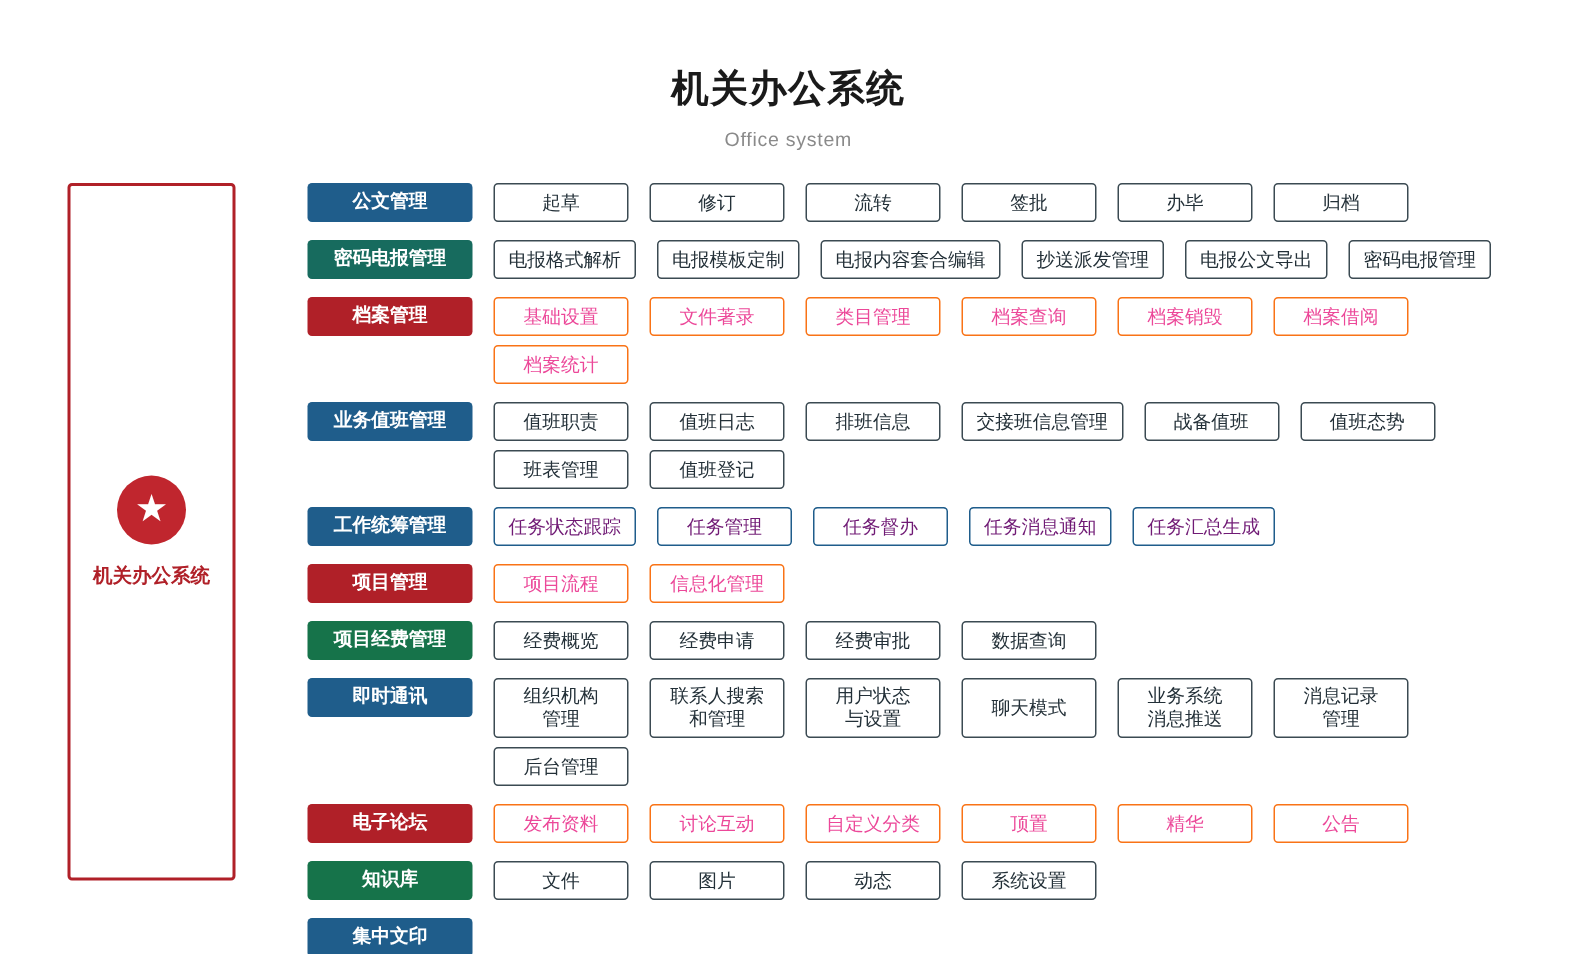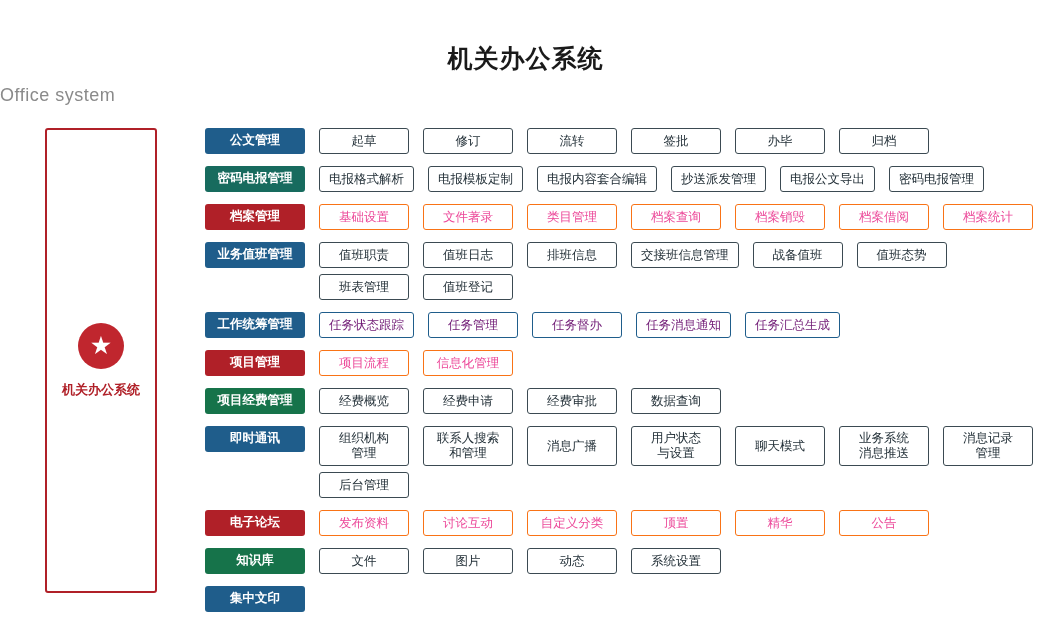--- a/index.html
+++ b/index.html
@@ -17,22 +17,22 @@
   }
   .title {
     text-align: center;
     font-size: 25px;
     font-weight: bold;
     color: #1a1a1a;
     margin-top: 42px;
     letter-spacing: 1px;
   }
   .subtitle {
-    text-align: left;
-    font-size: 18px;
+    text-align: center;
+    font-size: 13px;
     color: #8a8a8a;
     margin-top: 10px;
     letter-spacing: 0.5px;
   }
   .diagram {
     position: relative;
     margin-top: 22px;
     padding-left: 45px;
     display: flex;
     align-items: flex-start;
@@ -72,21 +72,21 @@
   .rows {
     margin-left: 48px;
     flex: 1 1 auto;
   }
   .row {
     display: flex;
     align-items: flex-start;
     margin-bottom: 6px;
   }
   .cat {
-    width: 100px;
+    width: 110px;
     min-height: 26px;
     border-radius: 3px;
     color: #ffffff;
     font-size: 12.5px;
     font-weight: bold;
     display: flex;
     align-items: center;
     justify-content: center;
     text-align: center;
     box-sizing: border-box;
@@ -214,21 +214,20 @@
           <div class="item i-dark">数据查询</div>
         </div>
       </div>
       <div class="row">
         <div class="cat t-blue">即时通讯</div>
         <div class="items">
           <div class="item i-dark tall">组织机构
 管理</div>
           <div class="item i-dark tall">联系人搜索
 和管理</div>
-          <div class="item i-dark">消息广播</div>
           <div class="item i-dark tall">用户状态
 与设置</div>
           <div class="item i-dark">聊天模式</div>
           <div class="item i-dark tall">业务系统
 消息推送</div>
           <div class="item i-dark tall">消息记录
 管理</div>
           <div class="item i-dark">后台管理</div>
         </div>
       </div>

